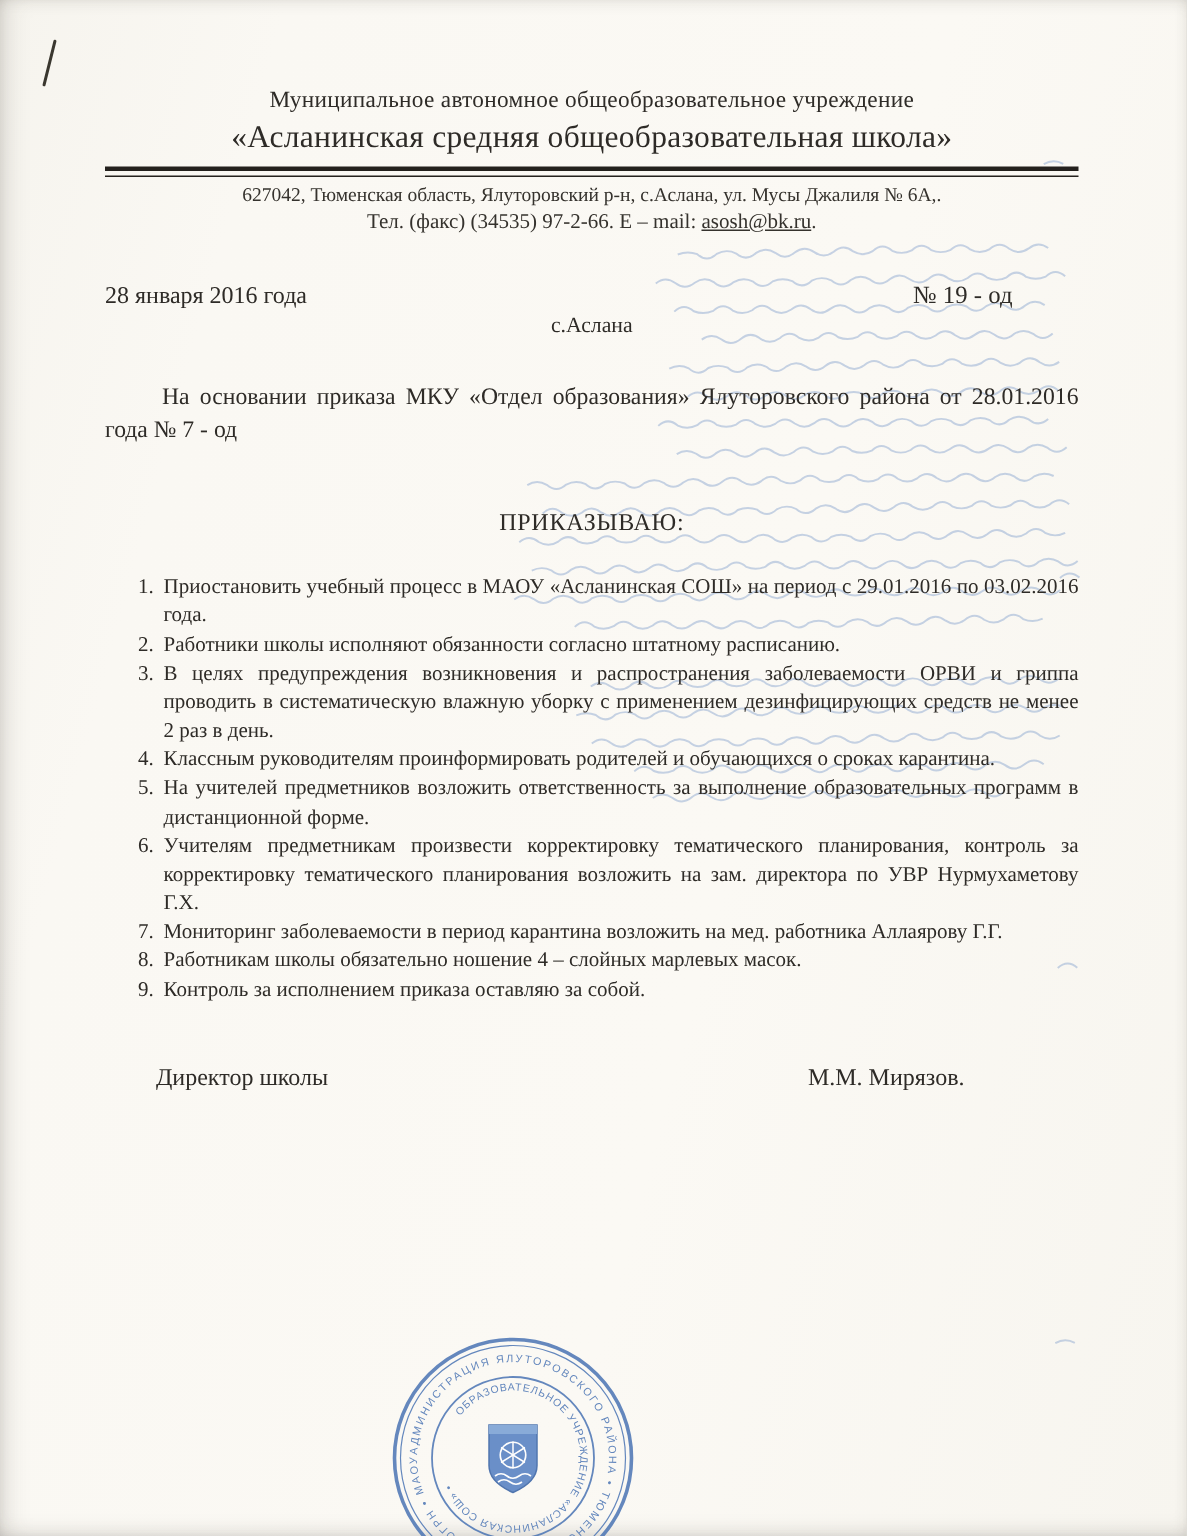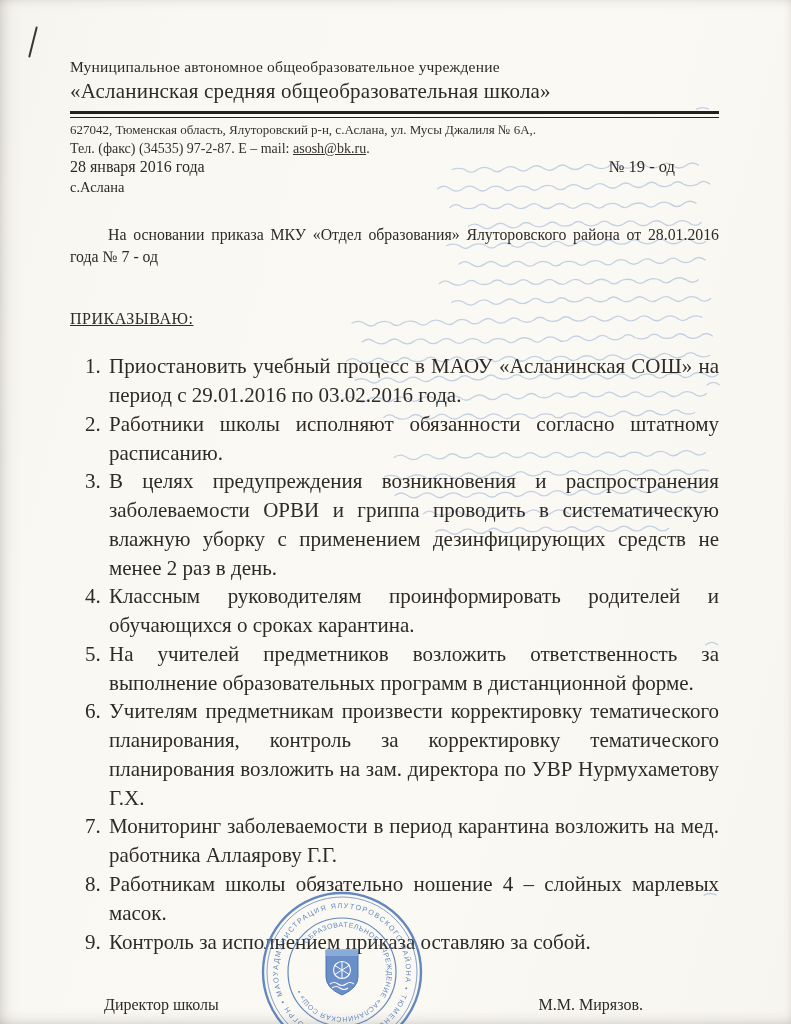--- a/index.html
+++ b/index.html
@@ -11,35 +11,35 @@
   .page{
     position:relative;width:791px;height:1024px;overflow:hidden;
     background:linear-gradient(105deg,#f6f4ee 0%,#faf8f3 18%,#fbf9f4 60%,#f7f5ef 100%);
     box-shadow:inset 10px 0 22px -14px rgba(60,55,45,.35),
                inset -4px 0 14px -10px rgba(60,55,45,.20),
                inset 0 -8px 18px -12px rgba(60,55,45,.28),
                inset 0 6px 14px -12px rgba(60,55,45,.22);
     color:#2e2b27;
   }
   .content{position:relative;z-index:2;padding:58px 72px 0 70px;}
-  .c{}
+  .c{text-align:center;}
   .org-type{font-size:15.5px;letter-spacing:.2px;}
   .org-name{font-size:21px;margin-top:3px;letter-spacing:.2px;}
   .rule{margin-top:7px;height:3px;border-top:3px solid #24211d;border-bottom:1px solid #24211d;}
   .addr{font-size:13px;margin-top:4px;color:#35322d;}
   .tel{font-size:14px;margin-top:3px;color:#35322d;}
   .email{text-decoration:underline;}
   .doc-title{font-size:17.5px;font-weight:bold;margin-top:50px;letter-spacing:.4px;}
-  .date-row{display:flex;justify-content:space-between;align-items:baseline;font-size:16px;}
+  .date-row{display:flex;justify-content:space-between;align-items:baseline;margin-top:30px;font-size:16px;}
   .date-row .num{margin-right:44px;font-size:16.5px;}
   .place{font-size:14.5px;margin-top:2px;}
   .subject{margin-top:34px;width:252px;font-style:italic;font-size:15.5px;line-height:1.42;}
   .preamble{margin-top:28px;font-size:15.8px;line-height:1.4;text-align:justify;text-indent:38px;}
-  .resolution{margin-top:42px;font-size:16px;letter-spacing:.5px;text-decoration:underline;}
-  ol.items{margin:24px 0 0 0;padding:0 0 0 36px;font-size:21px;line-height:1.37;}
+  .resolution{margin-top:42px;font-size:16px;letter-spacing:.5px;}
+  ol.items{margin:24px 0 0 0;padding:0 0 0 36px;font-size:14px;line-height:1.37;}
   ol.items li{text-align:justify;padding-left:3px;margin:0;}
   .sig-row{display:flex;justify-content:space-between;align-items:baseline;margin-top:40px;font-size:16px;gap:25px;}
   .sig-row .role{margin-left:34px;}
   .sig-row .name{margin-right:76px;}
   .pen-slash{
     position:absolute;left:32px;top:26px;width:2px;height:32px;
     background:#3a372f;transform:rotate(14deg);border-radius:2px;z-index:3;
   }
   .hw-layer{position:absolute;left:0;top:0;z-index:1;pointer-events:none;}
   .stamp{position:absolute;left:256px;top:886px;z-index:3;pointer-events:none;}
@@ -79,21 +79,21 @@
         <path d="M694,898 q6.5,-3.6 13,0"></path>
       </g>
   </svg>
 
   <div class="content">
 
     <div class="c org-type">Муниципальное автономное общеобразовательное учреждение</div>
     <div class="c org-name">«Асланинская средняя общеобразовательная школа»</div>
     <div class="rule"></div>
     <div class="c addr">627042, Тюменская область, Ялуторовский р-н, с.Аслана, ул. Мусы Джалиля № 6А,.</div>
-    <div class="c tel"><span>Тел. (факс) (34535) 97-2-87.</span><span>  Е – mail: </span><span class="email">asosh@bk.ru</span><span>.</span></div>
+    <div class="c tel"><span>Тел. (факс) (34535) 97-2-66.</span><span>  Е – mail: </span><span class="email">asosh@bk.ru</span><span>.</span></div>
 
 
     <div class="date-row">
       <span>28 января 2016 года</span>
       <span class="num">№ 19 - од</span>
     </div>
     <div class="c place">с.Аслана</div>
 
 
     <div class="preamble">На основании приказа МКУ «Отдел образования» Ялуторовского района от 28.01.2016 года № 7 - од</div>

